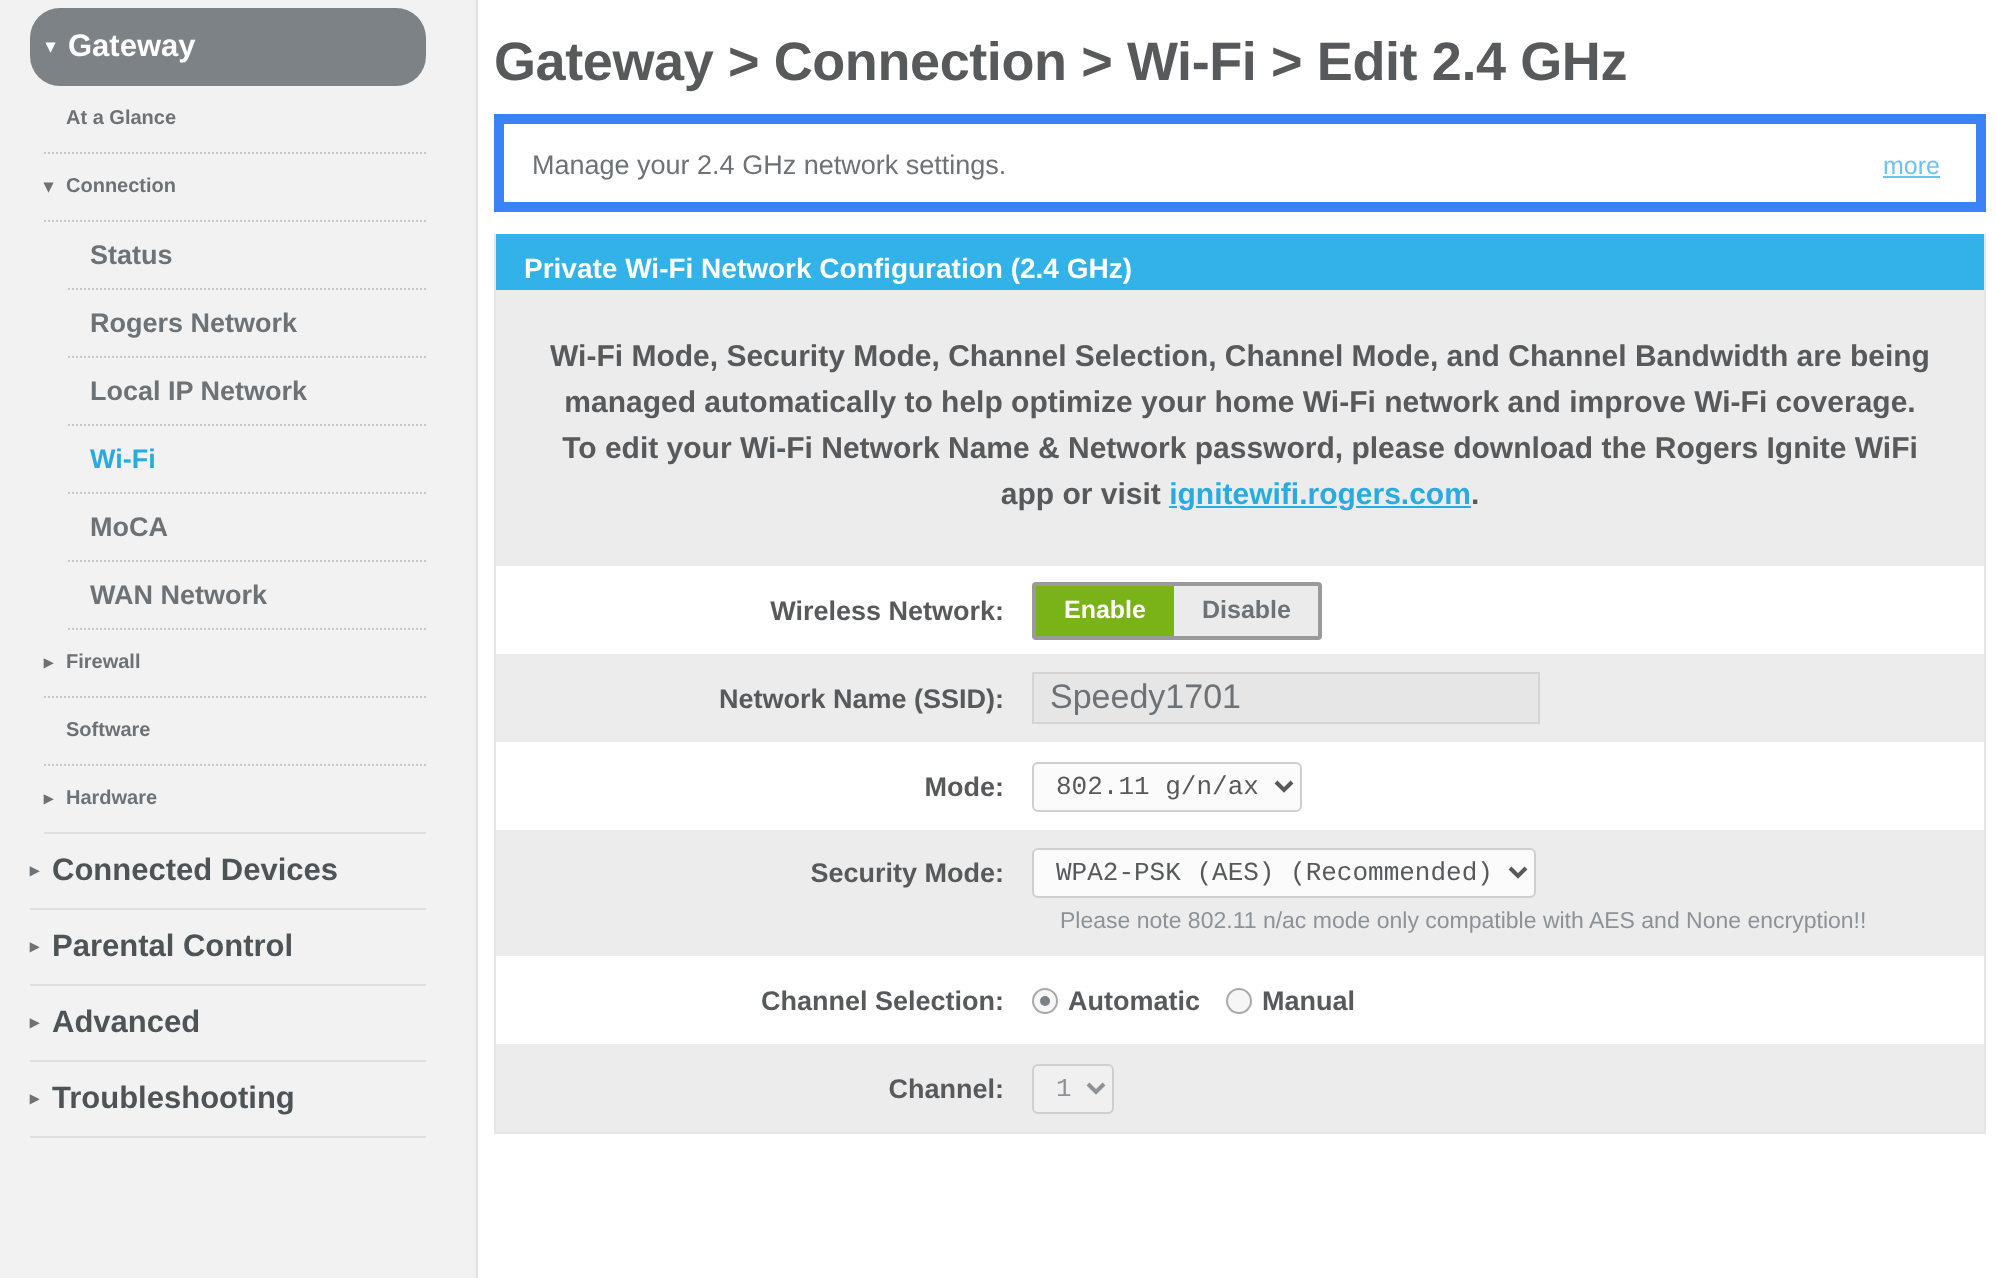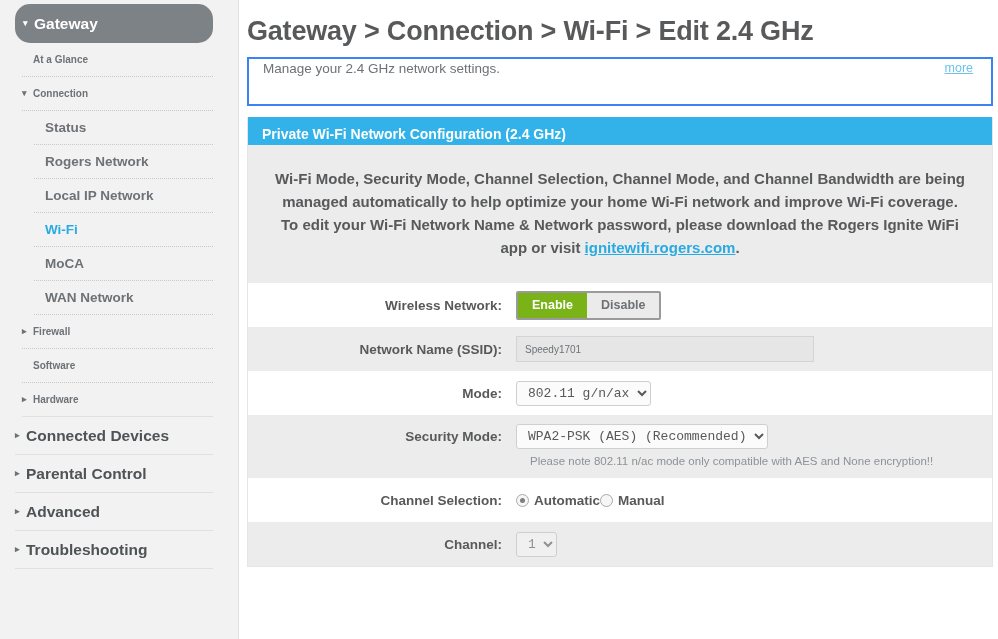--- a/index.html
+++ b/index.html
@@ -119,23 +119,24 @@
     margin: 5px 0 0 0;
     padding: 0 0 0 0;
     letter-spacing: -0.2px;
     height: 52px;
     line-height: 52px;
     white-space: nowrap;
   }
 
   .intro-bar {
     background: #ffffff;
-    border: 2px solid #3b82f6;
+    border: 5px solid #3b82f6;
     height: 49px;
     display: flex;
+    align-items: center;
     justify-content: space-between;
     padding: 2px 18px 0 14px;
     box-sizing: border-box;
     margin-bottom: 11px;
   }
   .intro-text { font-size: 13.5px; color: #6d7276; }
   .more-link {
     font-size: 12.5px;
     color: #6dc3ee;
     text-decoration: underline;
@@ -223,48 +224,48 @@
     background: #7ab317;
     color: #ffffff;
   }
   .toggle .opt.off {
     background: #ebebeb;
     color: #6d7276;
   }
 
   
   .txtinput {
-    width: 298px;
+    width: 254px;
     height: 26px;
     box-sizing: border-box;
     border: 1px solid #d4d4d4;
     background: #e6e6e6;
     color: #6d7276;
-    font-size: 10px;
+    font-size: 17px;
     font-family: "Liberation Sans", sans-serif;
     padding: 0 8px;
   }
 
   
   .sel {
     height: 25px;
     box-sizing: border-box;
     border: 1px solid #cfcfcf;
     background: #fbfbfb;
     color: #58595b;
     font-size: 13px;
     font-family: Liberation Mono, monospace;
     padding: 0 4px 0 7px;
     border-radius: 3px;
     cursor: pointer;
   }
   .sel.dim { background: #f0f0f0; color: #8d9297; }
 
   
-  .radio-grp { display: flex; }
+  .radio-grp { display: flex; gap: 13px; }
   .radio-opt { display: flex; align-items: center; cursor: pointer; }
   .radio-dot {
     width: 13px; height: 13px;
     border-radius: 50%;
     border: 1px solid #a9a9a9;
     background: #f6f6f6;
     margin-right: 5px;
     box-sizing: border-box;
     position: relative;
   }

